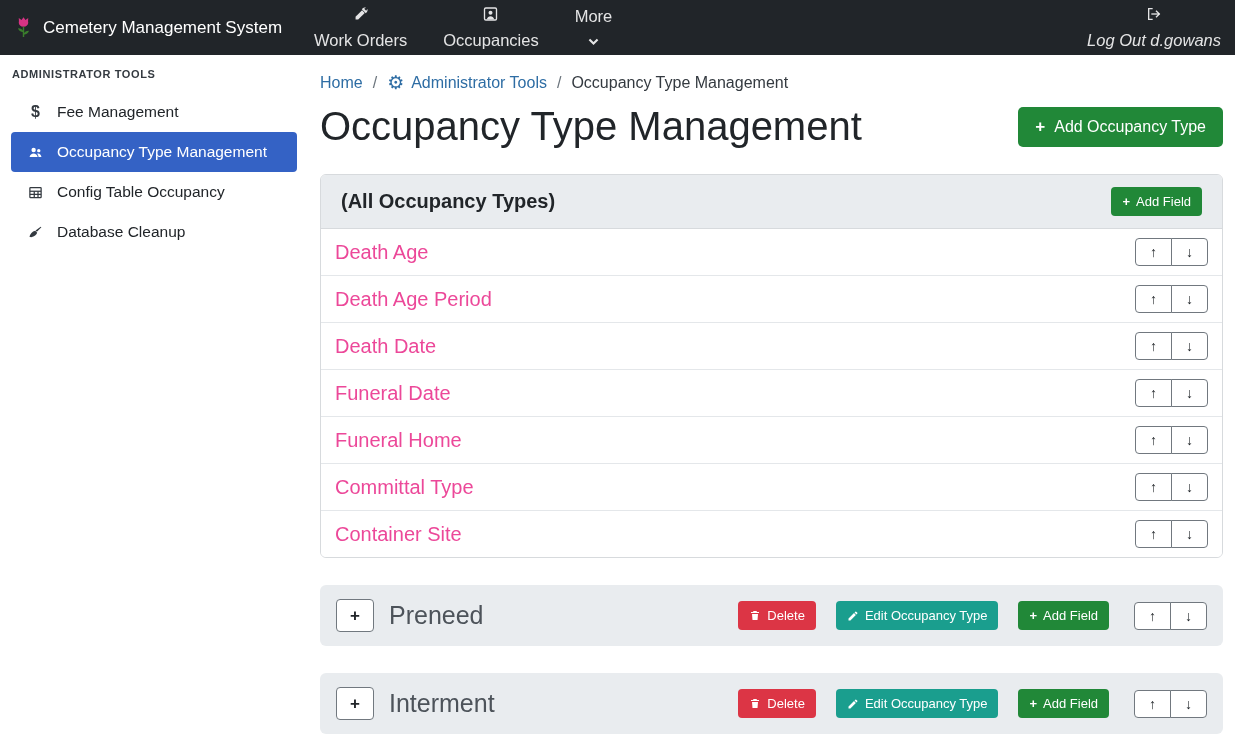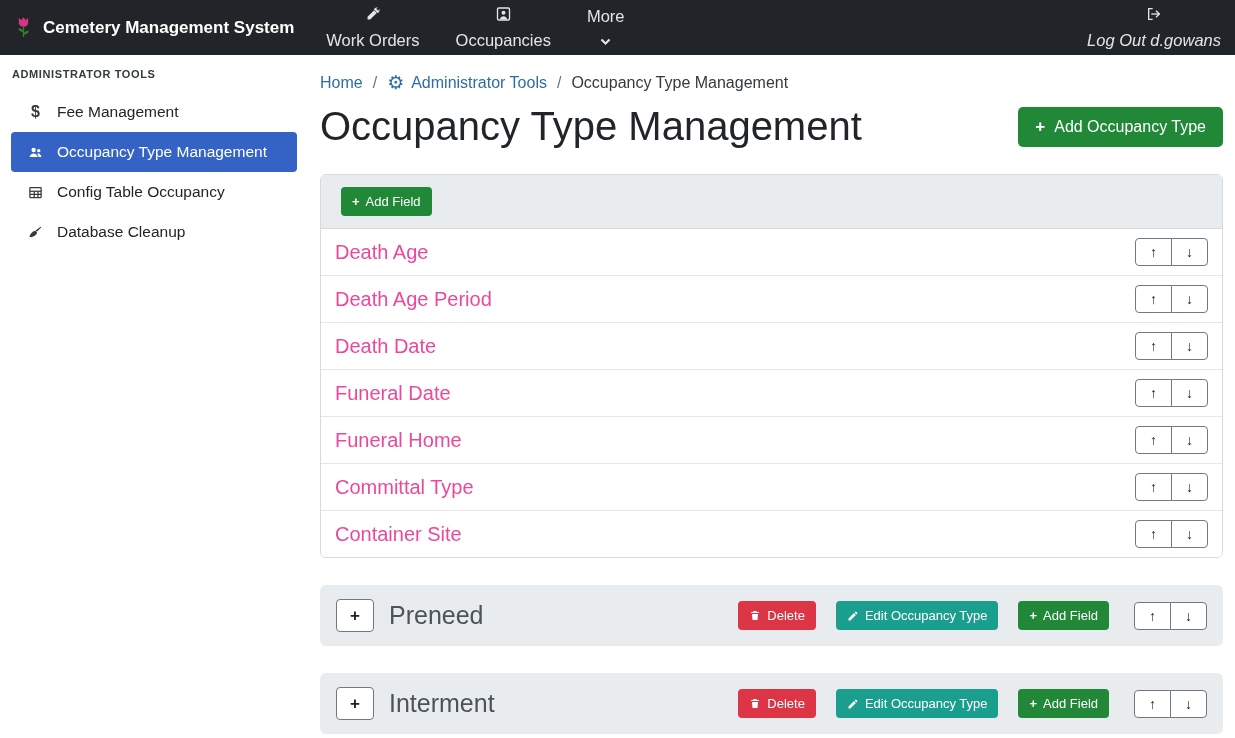--- a/index.html
+++ b/index.html
@@ -3,21 +3,21 @@
 <meta charset="utf-8">
 <style>
   * { margin:0; padding:0; box-sizing:border-box; }
   html,body { width:1235px; height:738px; overflow:hidden; background:#fff;
     font-family:"Liberation Sans", sans-serif; }
 
   
   .navbar { height:55px; background:#212529; display:flex; align-items:center;
     padding:0 14px; }
   .brand { display:flex; align-items:center; gap:10px; color:#fff;
-    font-size:17px; font-weight:700; margin-right:32px; cursor:pointer; }
+    font-size:17px; font-weight:400; margin-right:32px; cursor:pointer; }
   .nav-links { display:flex; align-items:center; gap:36px; }
   .nav-link { display:flex; align-items:center; gap:9px; font-size:16.5px;
     color:rgba(255,255,255,.88); cursor:pointer;flex-direction:column; }
   .nav-link .nicon { display:flex; align-items:center; }
   .logout { margin-left:auto;font-style:italic; }
 
   
   .layout { display:flex; height:683px; }
 
   
@@ -214,20 +214,21 @@
     <div class="page-header">
       <h1 class="page-title">Occupancy Type Management</h1>
       <button class="btn btn-add-type">
         <span class="plus">+</span>
         <span>Add Occupancy Type</span>
       </button>
     </div>
 
     <section class="card">
       <div class="card-header">
+        <span class="card-title">(All Occupancy Types)</span>
         <button class="btn btn-sm btn-green">
           <span class="plus">+</span>
           <span>Add Field</span>
         </button>
       </div>
 
       <div class="field-row">
         <a class="field-link">Death Age</a>
         <span class="ud-group">
           <button class="ud-btn up">

